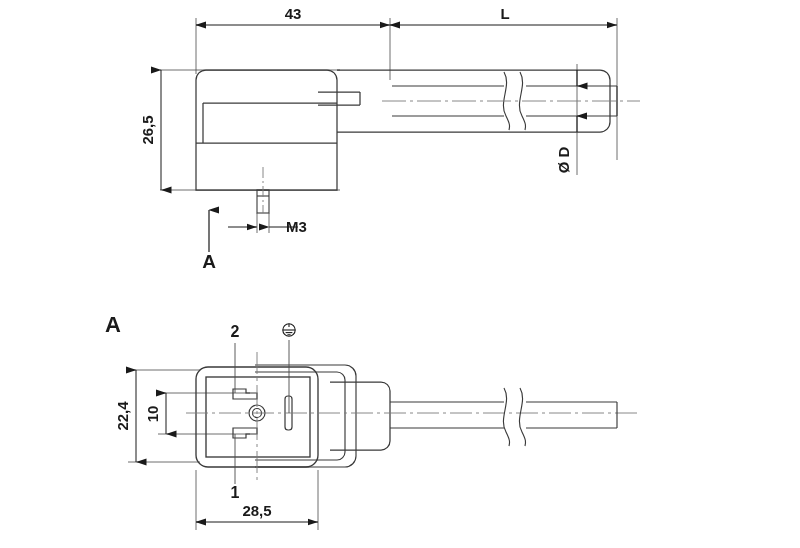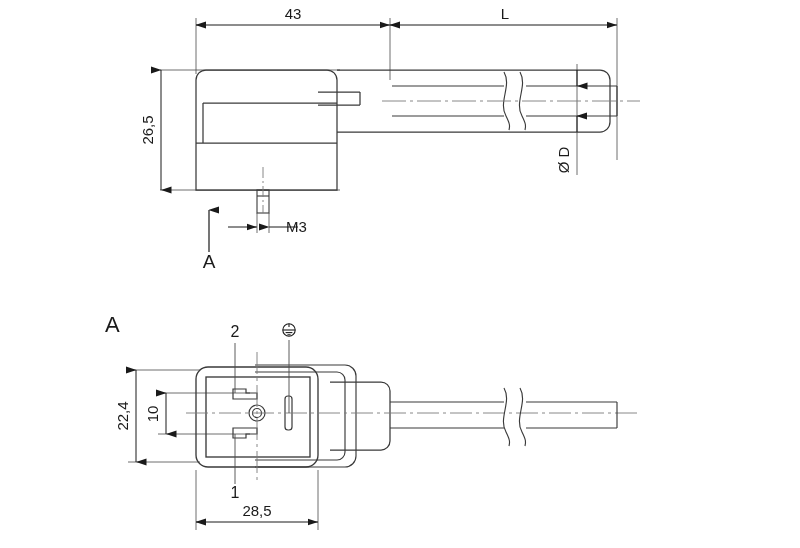--- a/index.html
+++ b/index.html
@@ -1,18 +1,18 @@
 <!DOCTYPE html>
 <html><head>
 <meta charset="utf-8">
 <style>
   html,body{margin:0;padding:0;background:#ffffff;}
   body{width:800px;height:548px;overflow:hidden;
        font-family:"Liberation Sans",sans-serif;color:#1a1a1a;}
-  #stage{position:relative;width:800px;height:451px;}
+  #stage{position:relative;width:800px;height:451px;font-weight:bold;}
   svg{display:block;}
   text{font-family:"Liberation Sans",sans-serif;fill:#1a1a1a;}
 </style>
 </head>
 <body>
 
 <div id="stage">
 <svg width="800" height="548" viewBox="0 0 800 548">
 
   <defs>

